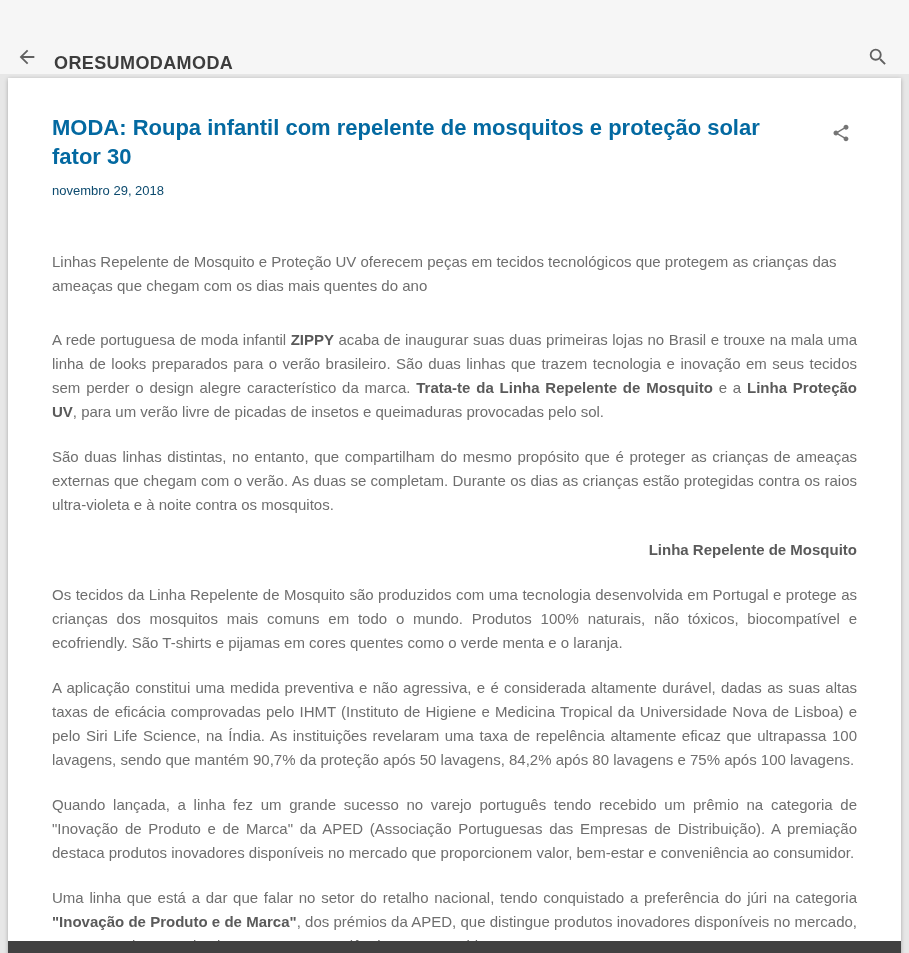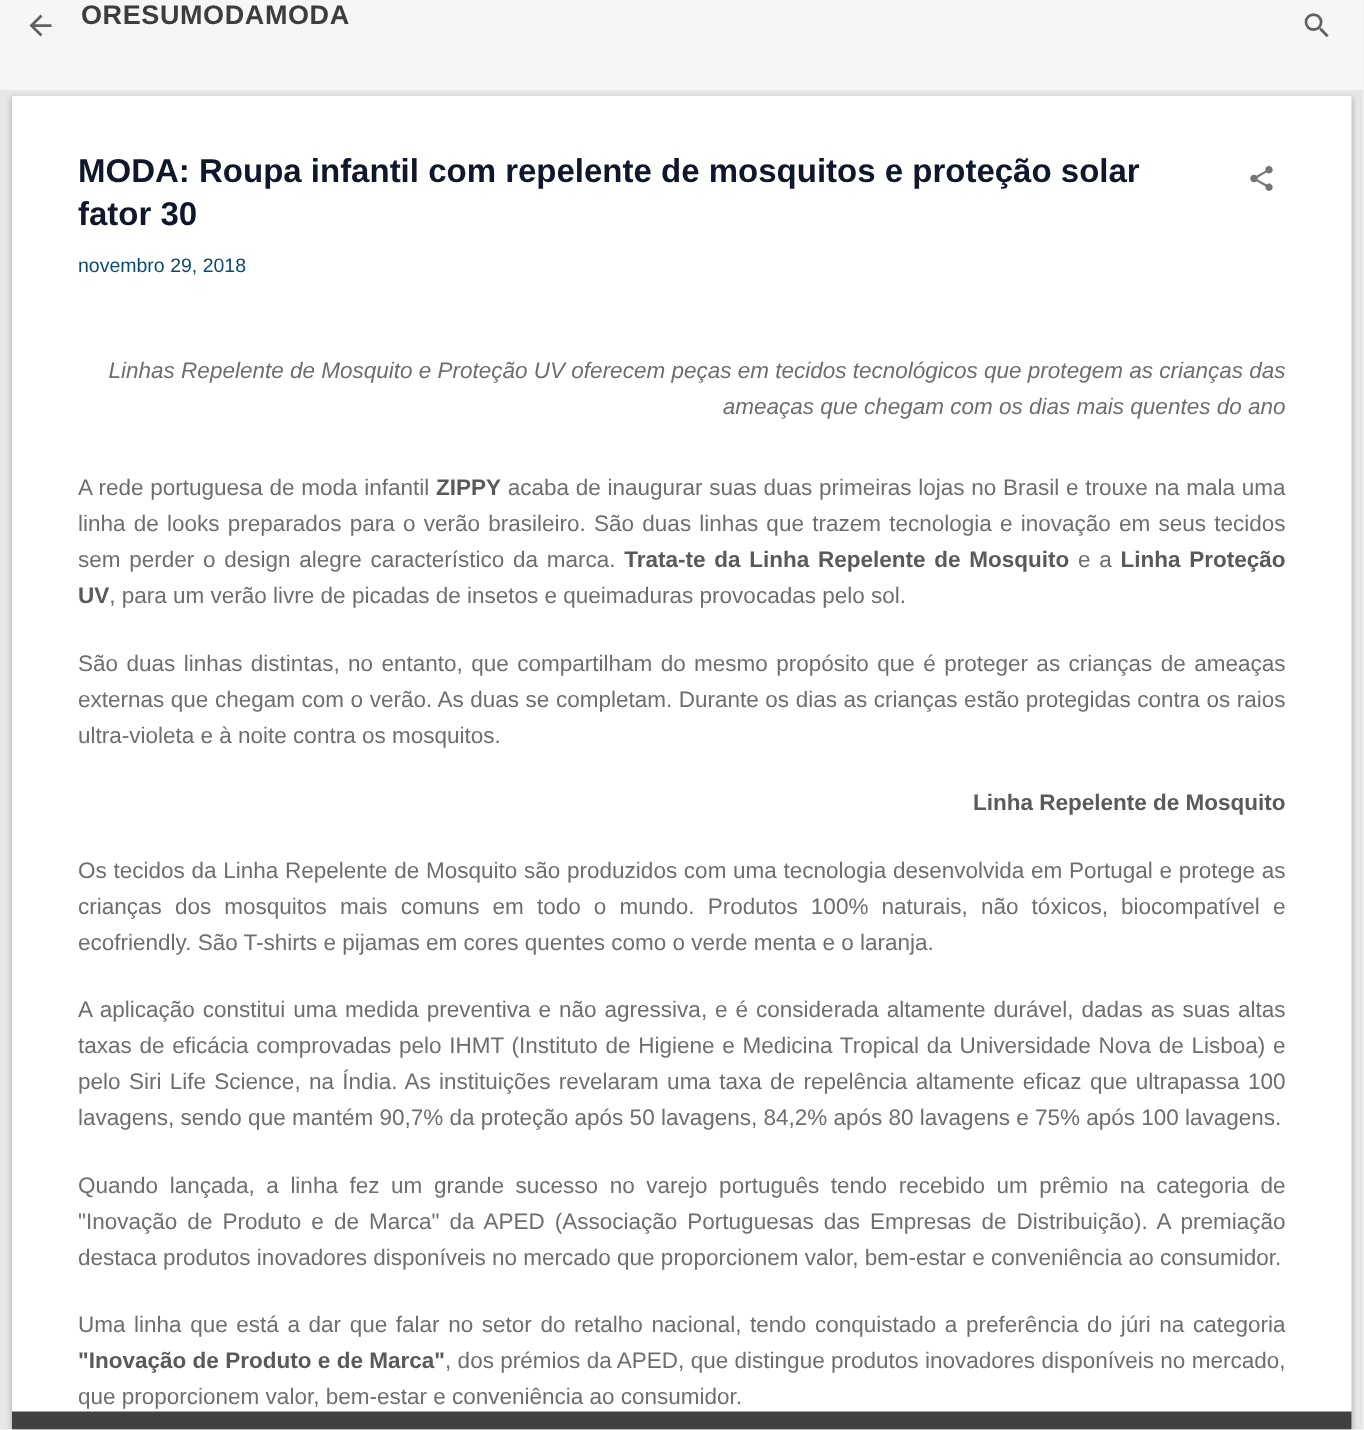--- a/index.html
+++ b/index.html
@@ -9,24 +9,24 @@
     background: #e7e7e7;
     overflow: hidden;
   }
   .app {
     position: relative;
     width: 909px;
     height: 953px;
     overflow: hidden;
   }
   .topbar {
-    height: 60px;
+    height: 74px;
     background: #f6f6f6;
     display: flex;
-    align-items: flex-start;
+    align-items: flex-end;
     padding: 0 14px 0 10px;
   }
   .icon-btn {
     background: none;
     border: none;
     cursor: pointer;
     display: flex;
     align-items: center;
     justify-content: center;
     padding: 6px;
@@ -50,40 +50,39 @@
   .title-row {
     display: flex;
     align-items: flex-start;
     gap: 18px;
   }
   .article-title {
     flex: 1;
     font-size: 22px;
     line-height: 1.3;
     font-weight: bold;
-    color: #0f172a;
+    color: #0369a1;
   }
   .share-btn { margin-top: 2px; }
   .date {
     margin-top: 12px;
     font-size: 13px;
     color: #0c4a6e;
   }
   .article-body { margin-top: 52px; }
   .para {
     font-size: 15px;
     line-height: 24px;
     color: #6e6e6e;
     text-align: justify;
     margin-bottom: 21px;
   }
   .para .bold { font-weight: bold; color: #5a5a5a; }
   .para.lead {
-    font-style: italic;
-    text-align: right;
+    text-align: left;
     margin-bottom: 30px;
   }
   .para.heading {
     font-weight: bold;
     color: #5a5a5a;
     text-align: right;
   }
   .media-strip {
     position: absolute;
     left: 8px;

